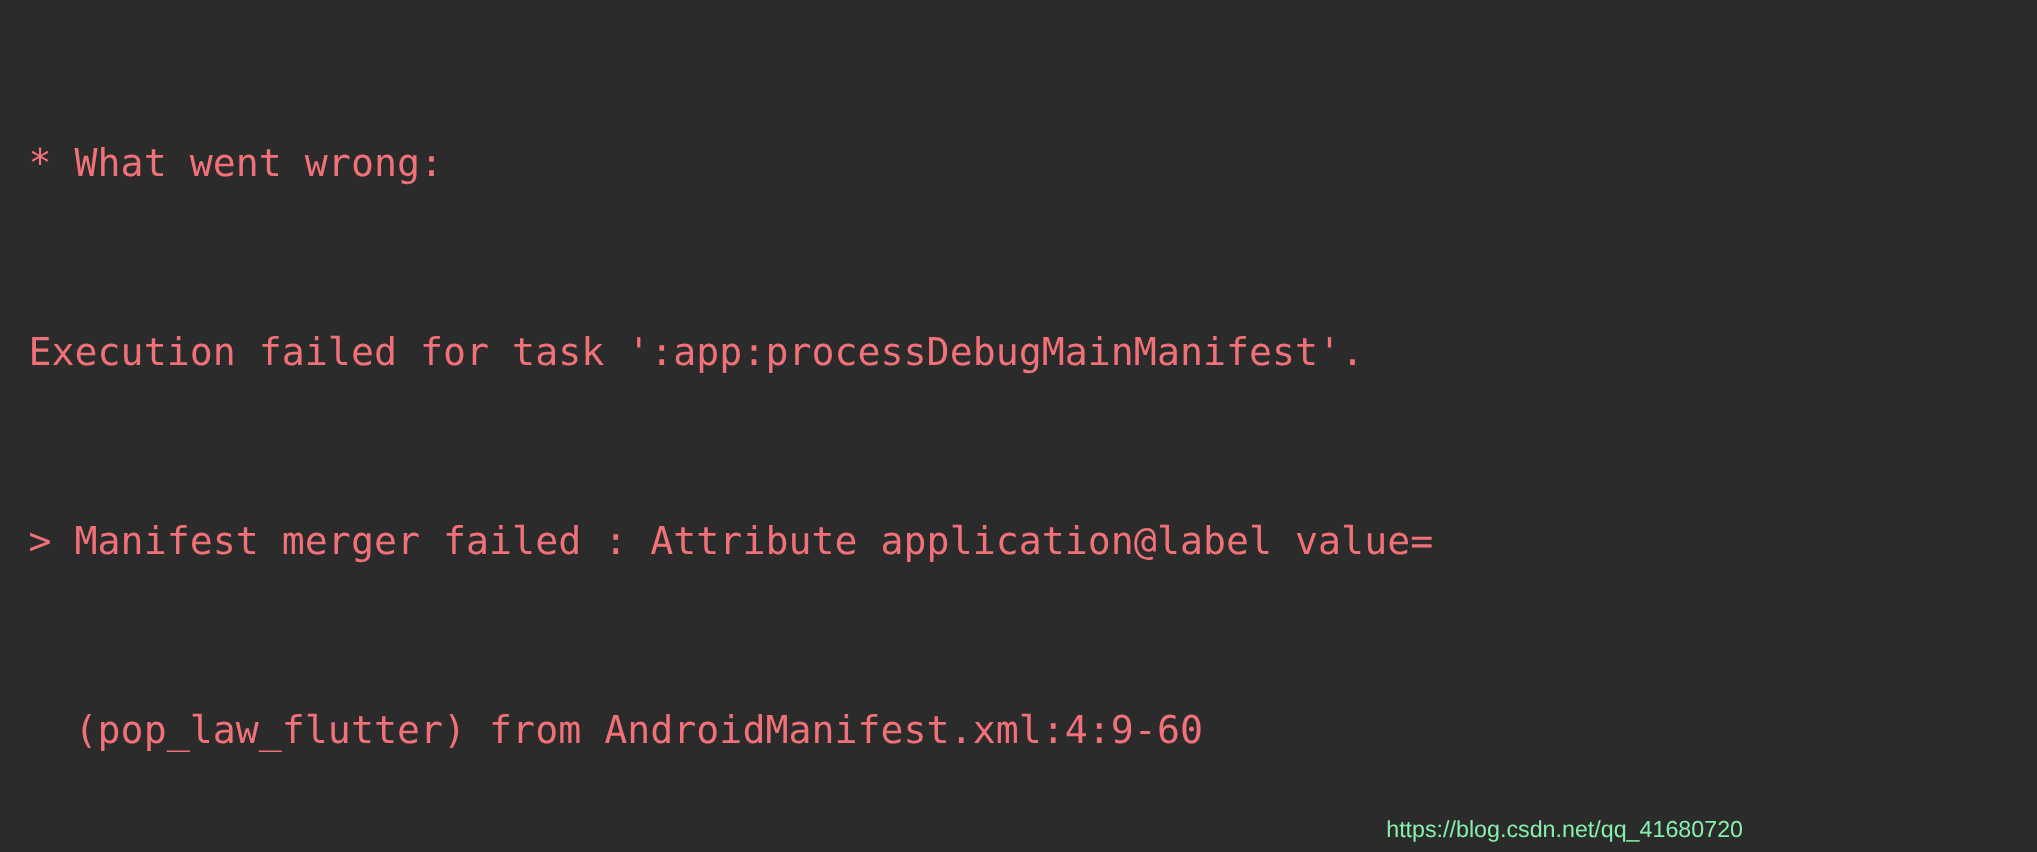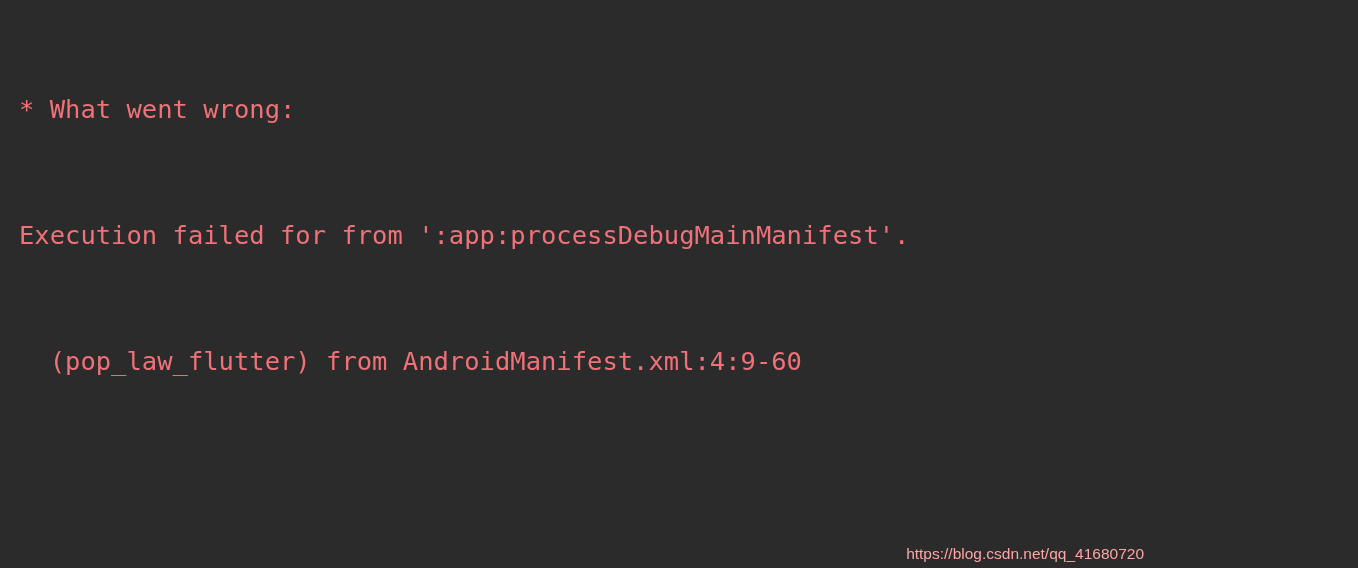--- a/index.html
+++ b/index.html
@@ -38,38 +38,39 @@
   .log-line {
     display: block;
     height: 42px;
     padding-left: 19px;
     white-space: pre;
     font-family: "DejaVu Sans Mono", "Liberation Mono", monospace;
   }
 
   #watermark {
     position: absolute;
-    right: 28px;
+    right: 10px;
     bottom: 5px;
     font-family: "Liberation Sans", "DejaVu Sans", sans-serif;
     font-size: 15.5px;
     line-height: 18px;
-    color: #fca5a5;
+    color: #86efac;
     white-space: pre;
     letter-spacing: 0px;
   }
 </style>
 </head>
 <body>
 
 <div id="console-root">
 
   <div id="console-output">
     <span class="log-line">* What went wrong:</span>
-    <span class="log-line">Execution failed for from ':app:processDebugMainManifest'.</span>
+    <span class="log-line">Execution failed for task ':app:processDebugMainManifest'.</span>
+    <span class="log-line">&gt; Manifest merger failed : Attribute application@label value=</span>
     <span class="log-line">  (pop_law_flutter) from AndroidManifest.xml:4:9-60</span>
     
     
     
     
     
     
     
     
     

